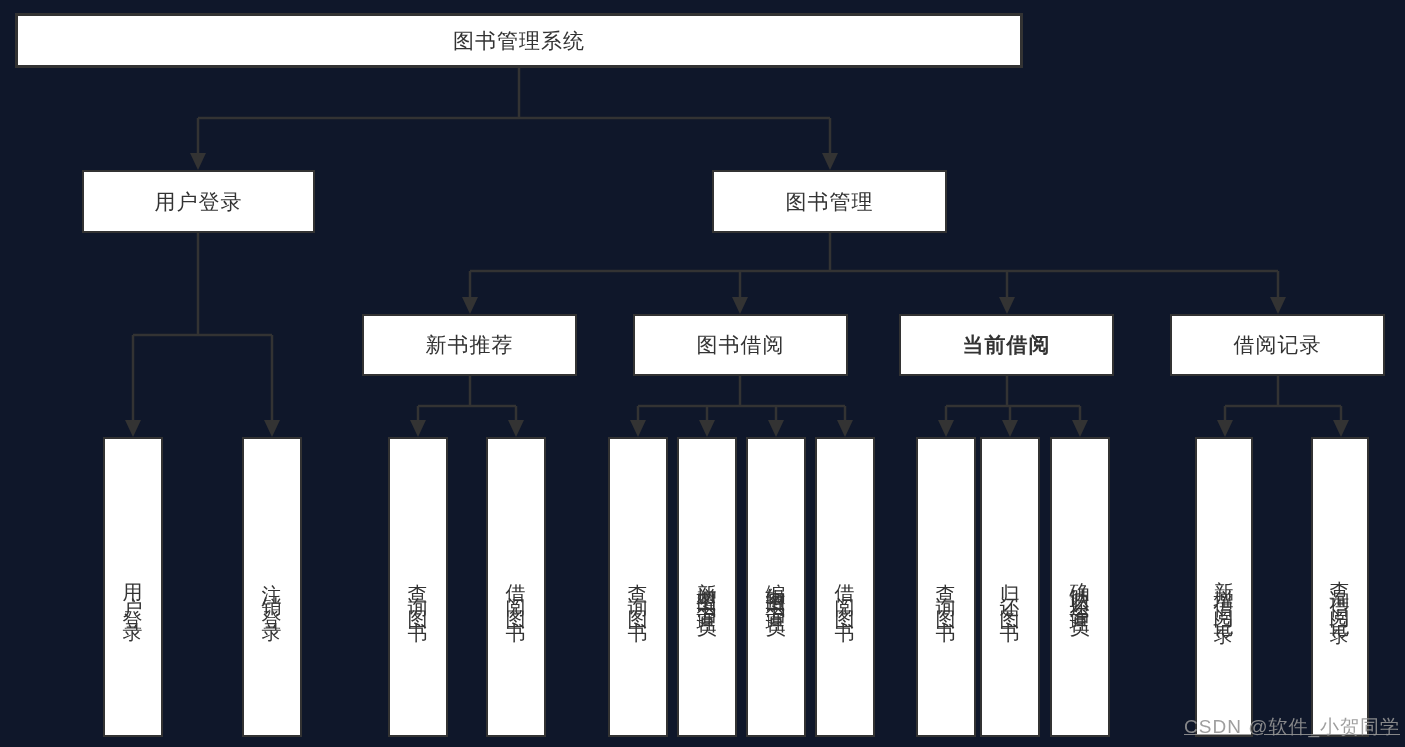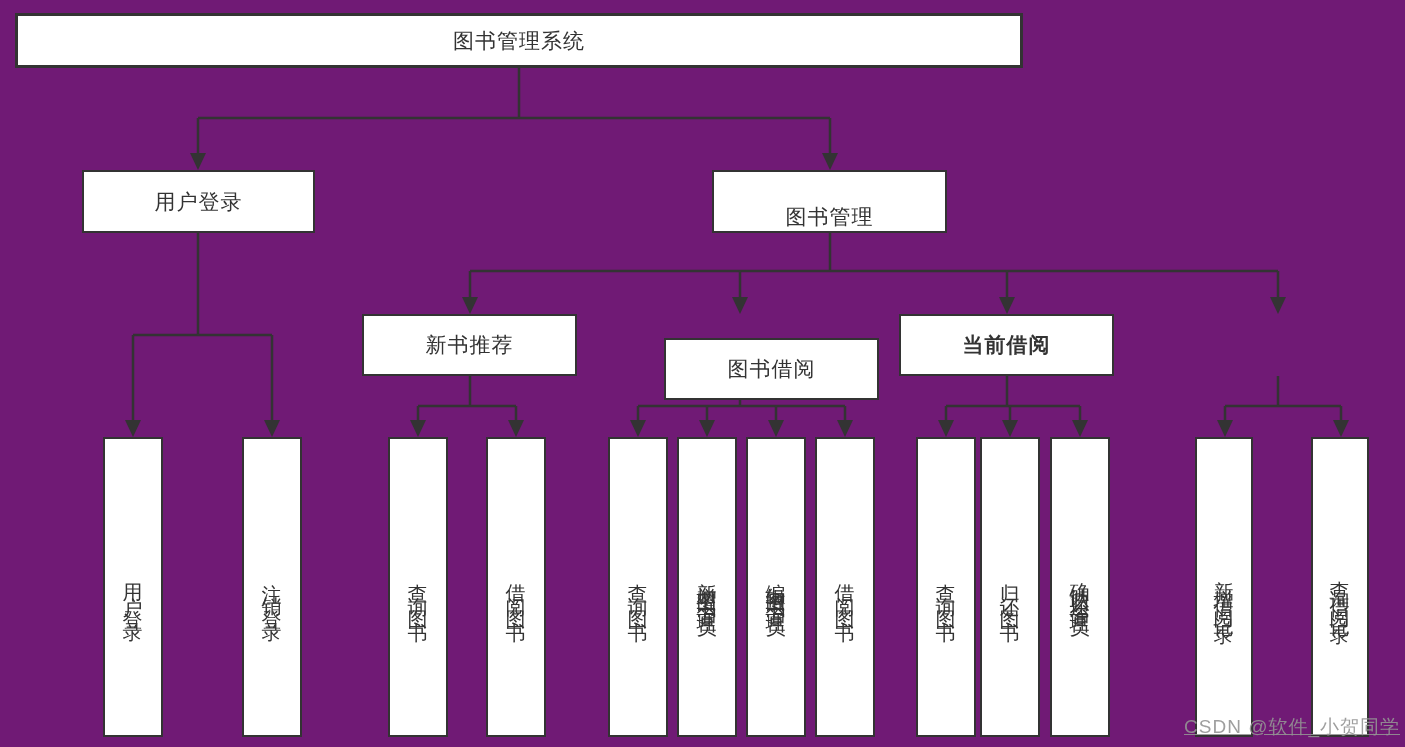--- a/index.html
+++ b/index.html
@@ -5,21 +5,21 @@
   html, body {
     margin: 0;
     padding: 0;
     background: #ffffff;
     font-family: "Liberation Sans", "DejaVu Sans", sans-serif;
   }
   .canvas {
     position: relative;
     width: 1405px;
     height: 747px;
-    background: #701a75;
+    background: #0f172a;
     overflow: hidden;
   }
   .connectors {
     position: absolute;
     left: 0;
     top: 0;
     width: 1405px;
     height: 747px;
     z-index: 1;
   }
@@ -154,33 +154,36 @@
     </g>
   </svg>
 
   <div class="node root">
     <span>图书管理系统</span>
   </div>
 
   <div class="node lvl2" style="left:82px; width:233px;">
     <span>用户登录</span>
   </div>
-  <div class="node lvl2" style="left:712px; width:235px;align-items:flex-end;">
+  <div class="node lvl2" style="left:712px; width:235px;">
     <span>图书管理</span>
   </div>
 
   <div class="node lvl3" style="left:362px;">
     <span>新书推荐</span>
   </div>
-  <div class="node lvl3" style="left:664px;margin-top:24px;">
+  <div class="node lvl3" style="left:633px;">
     <span>图书借阅</span>
   </div>
   <div class="node lvl3" style="left:899px;font-weight:bold;">
     <span>当前借阅</span>
   </div>
+  <div class="node lvl3" style="left:1170px;">
+    <span>借阅记录</span>
+  </div>
 
   <div class="node leaf" style="left:103px;">
     <span class="vtext sp4">用户登录</span>
   </div>
   <div class="node leaf" style="left:242px;">
     <span class="vtext sp4">注销登录</span>
   </div>
 
   <div class="node leaf" style="left:388px;">
     <span class="vtext sp4">查询图书</span>

